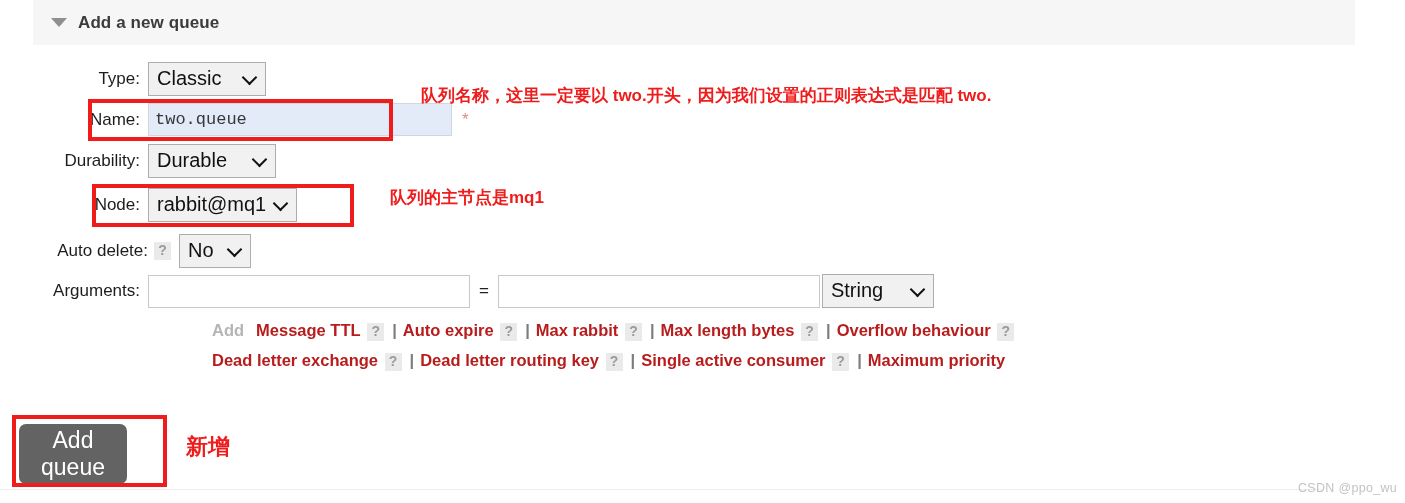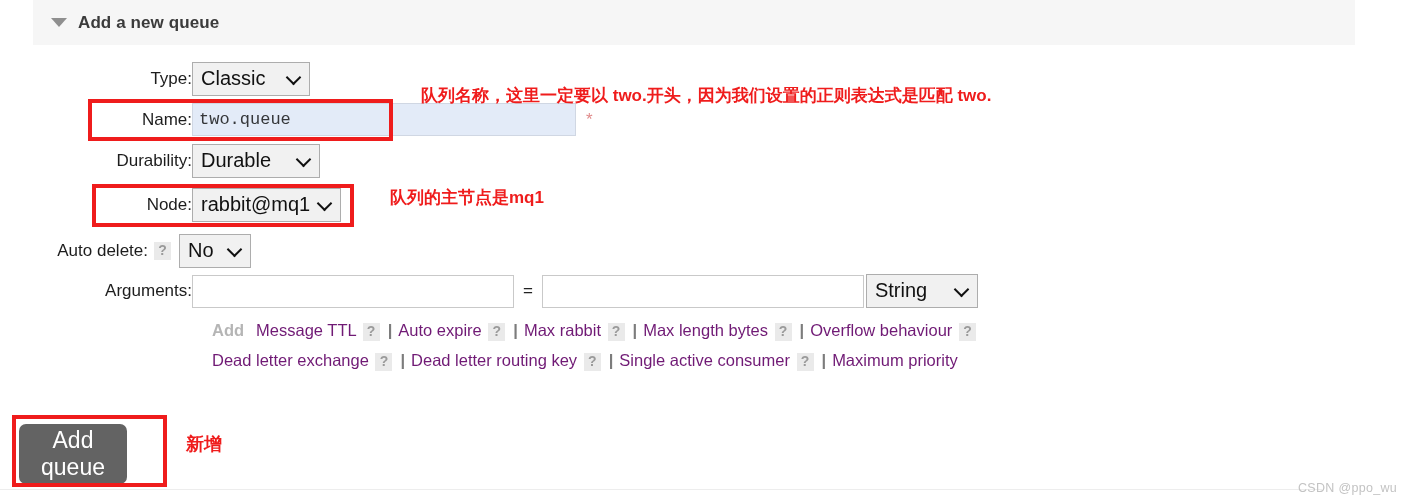--- a/index.html
+++ b/index.html
@@ -45,22 +45,23 @@
   }
 
   
   .form-row {
     position: absolute;
     display: flex;
     align-items: center;
     left: 0;
   }
   .field-label {
-    width: 192px;
+    width: 148px;
     text-align: right;
+    padding-right: 8px;
     font-size: 17px;
     color: #1d1d1d;
     box-sizing: border-box;
     white-space: nowrap;
   }
   .qmark {
     display: inline-block;
     background: #eaeaea;
     color: #9a9a9a;
     font-size: 14px;
@@ -138,22 +139,22 @@
     width: 1130px;
     font-size: 16.5px;
     line-height: 30px;
   }
   #arg-links .addlbl {
     color: #b5b5b5;
     font-weight: bold;
     margin-right: 12px;
   }
   #arg-links .arglink {
-    font-weight: normal;
-    color: #701a75;
+    font-weight: bold;
+    color: #b91c1c;
     cursor: pointer;
   }
   #arg-links .sep {
     color: #7c7c7c;
     margin: 0 6px;
     font-weight: bold;
   }
 
   
   #add-queue-button {
@@ -217,21 +218,21 @@
   <div class="field-label">Type:</div>
   <span class="sel-wrap">
     <select class="sel" style="width:118px;">
       <option>Classic</option>
     </select>
   </span>
 </div>
 
 <div class="form-row" style="top:103px;">
   <div class="field-label">Name:</div>
-  <input class="text-input autofill" style="width: 384px;" value="two.queue">
+  <input class="text-input autofill" style="width: 304px;" value="two.queue">
   <span class="required-star">*</span>
 </div>
 
 <div class="form-row" style="top:144px;">
   <div class="field-label">Durability:</div>
   <span class="sel-wrap">
     <select class="sel" style="width:128px;">
       <option>Durable</option>
     </select>
   </span>
@@ -286,16 +287,16 @@
 </div>
 
 <button id="add-queue-button">Add queue</button>
 
 <div class="redbox" style="left:88px; top:99px; width:305px; height:42px;"></div>
 <div class="redbox" style="left:92px; top:184px; width:262px; height:43px;"></div>
 <div class="redbox" style="left:12px; top:415px; width:155px; height:72px;"></div>
 
 <div class="redtext" style="left:421px; top:84px;">队列名称，这里一定要以 two.开头，因为我们设置的正则表达式是匹配 two.</div>
 <div class="redtext" style="left:390px; top:186px;">队列的主节点是mq1</div>
-<div class="redtext" style="left:186px; top:432px; font-size:18px;">新增</div>
+<div class="redtext" style="left:186px; top:432px; font-size:22px;">新增</div>
 
 <div id="bottom-divider"></div>
 <div id="watermark">CSDN @ppo_wu</div>
 
 </body></html>

